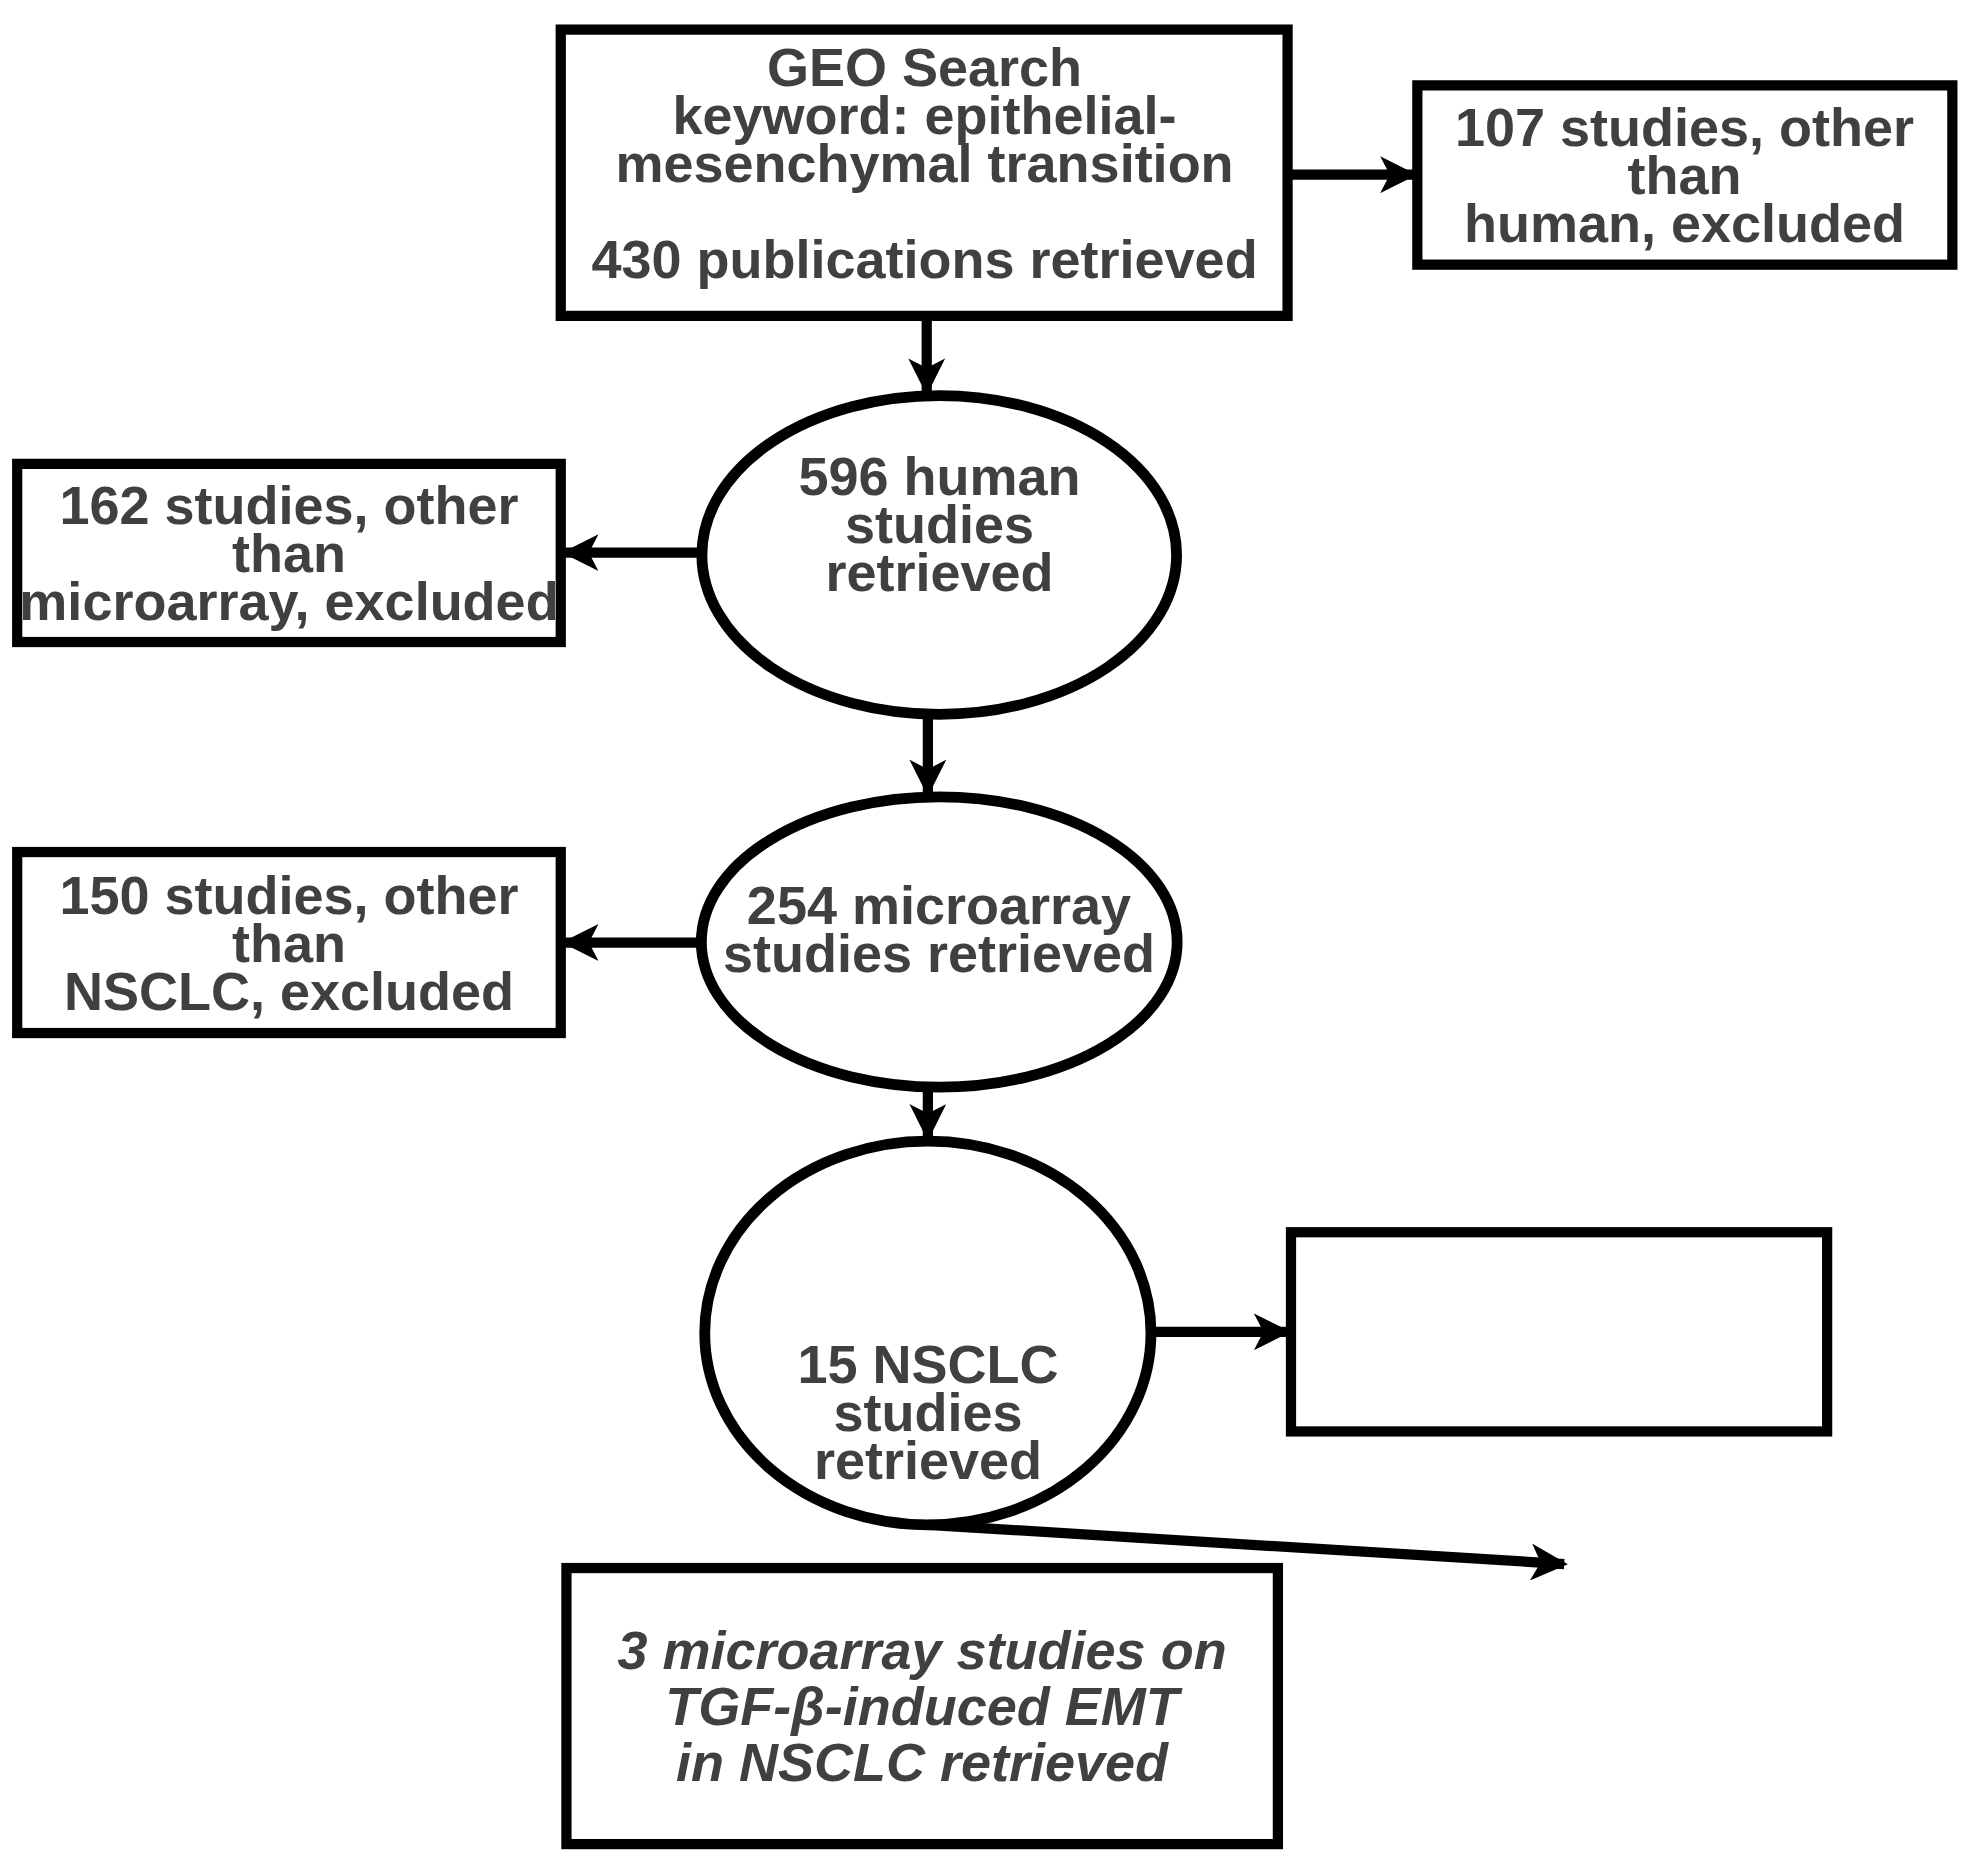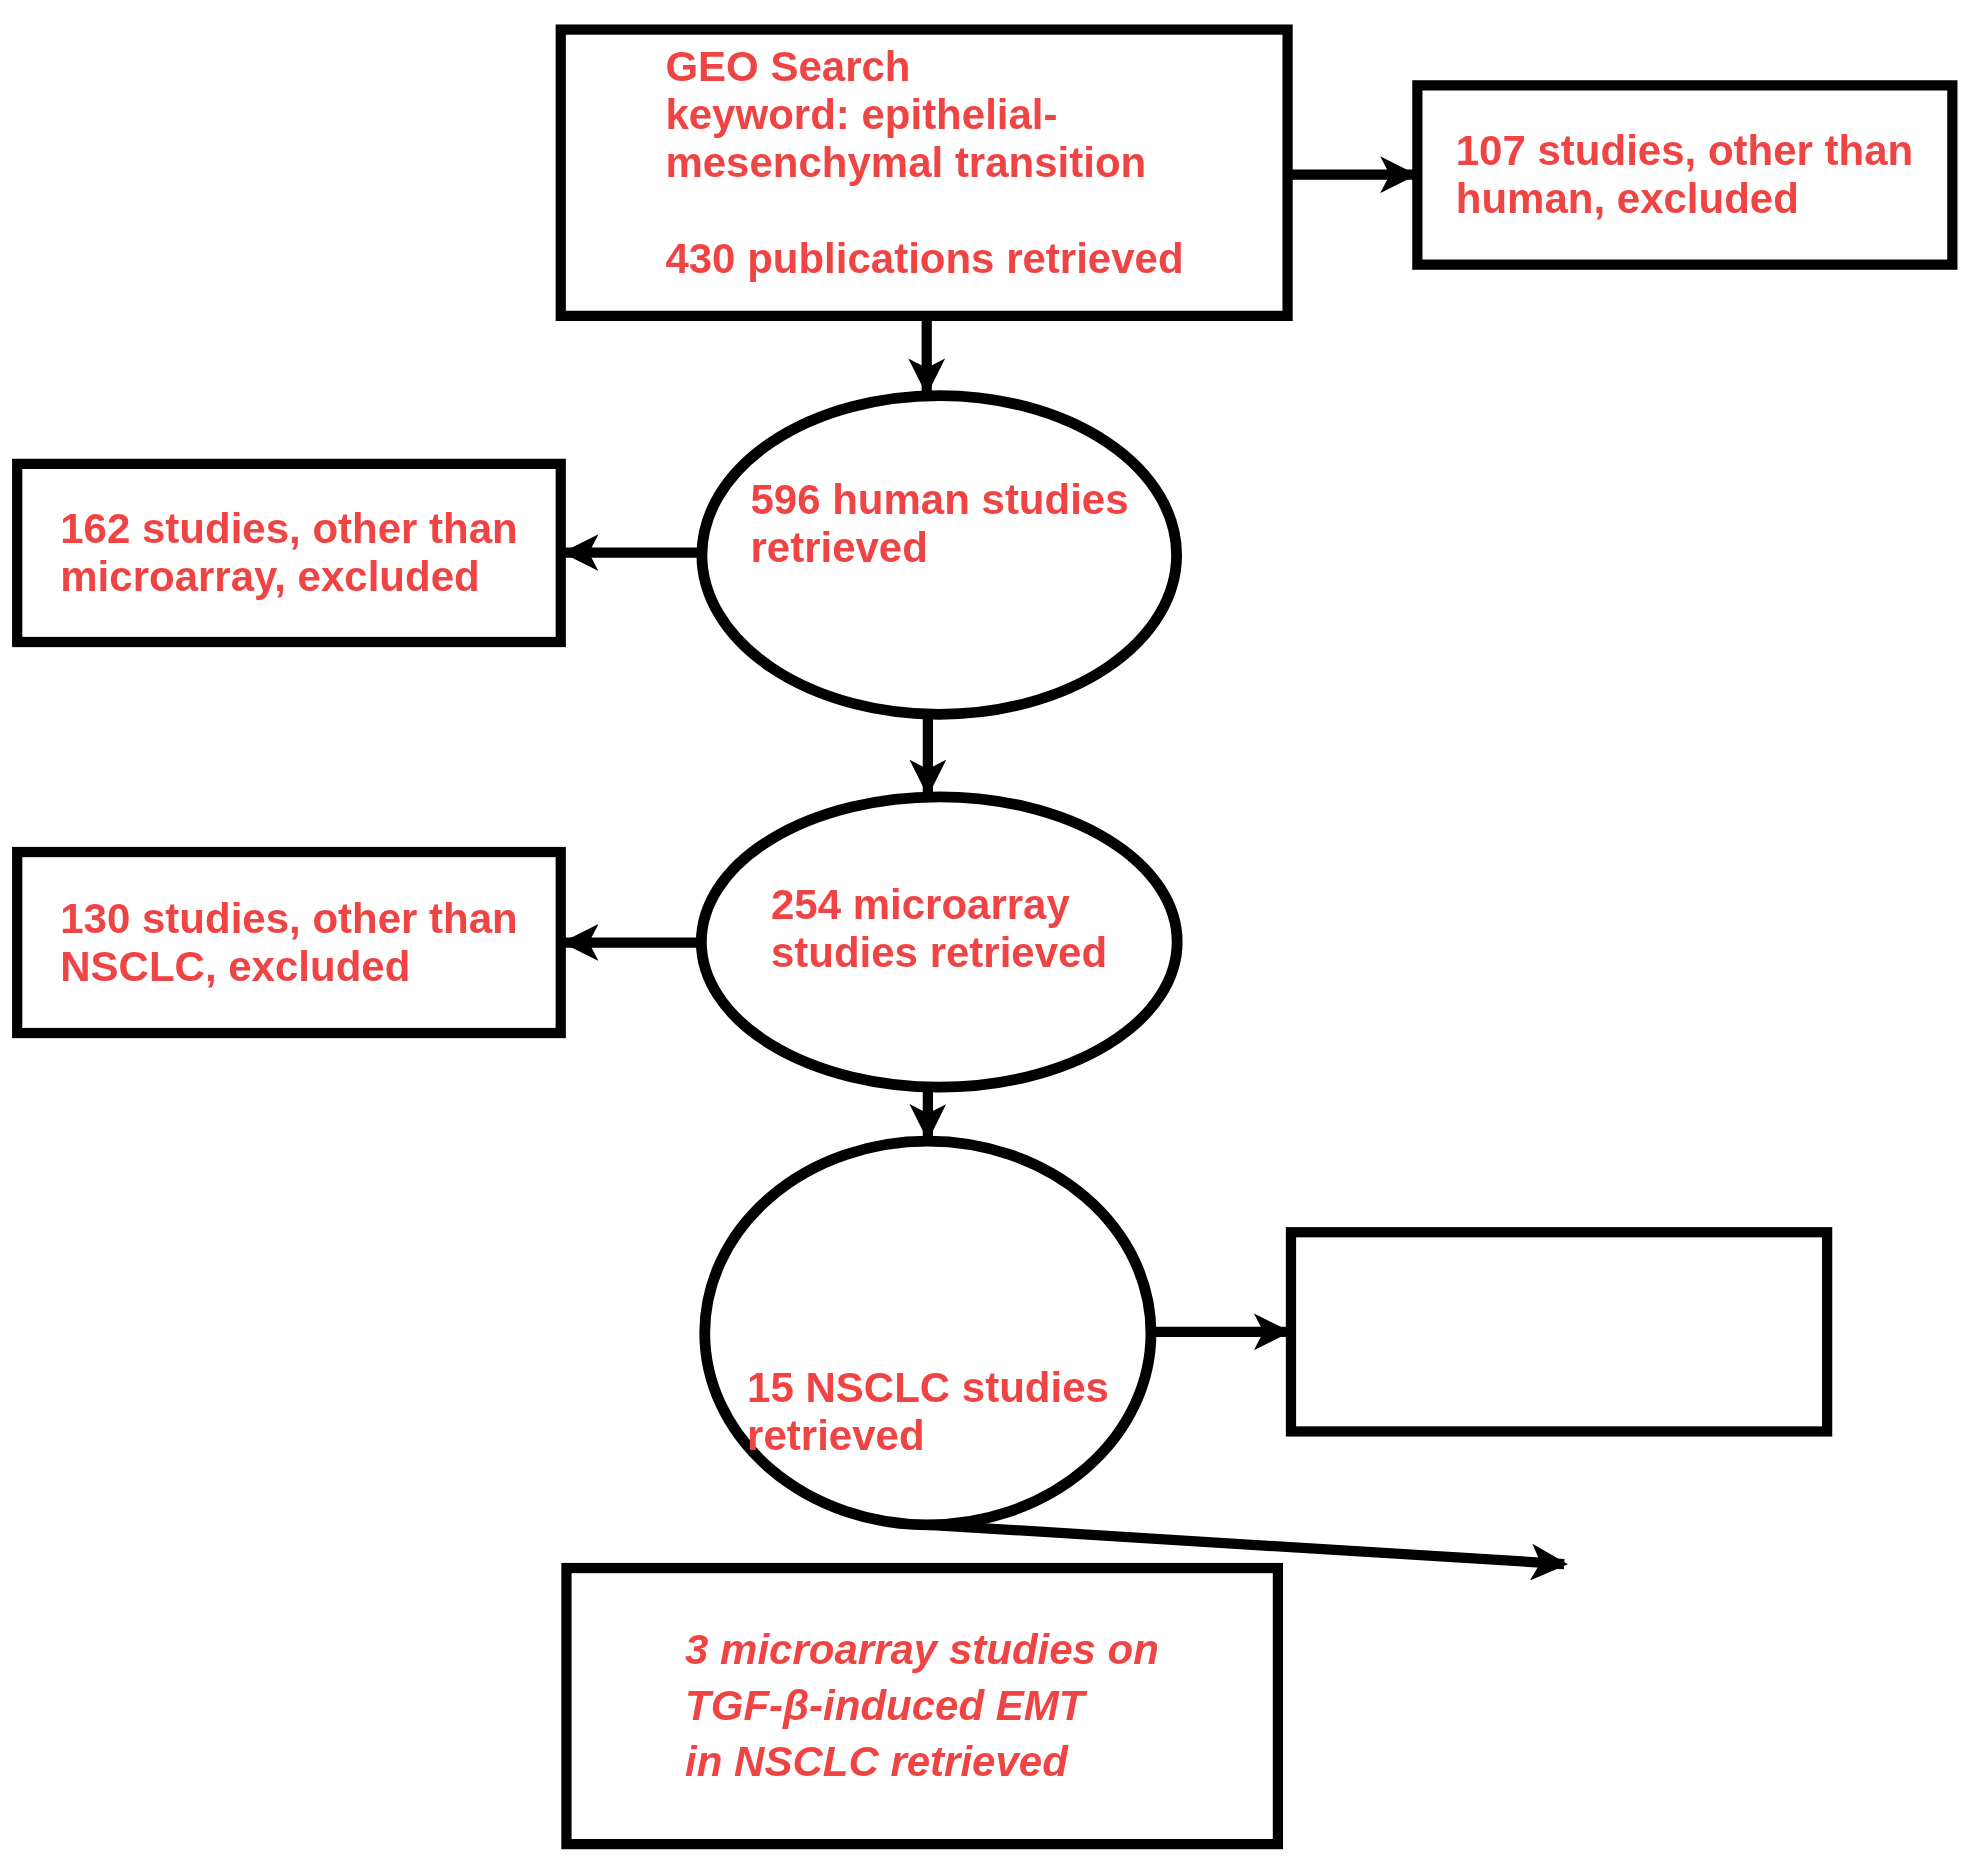--- a/index.html
+++ b/index.html
@@ -14,25 +14,25 @@
     position: absolute;
     left: 0; top: 0;
     width: 1965px; height: 1868px;
   }
   .label {
     position: absolute;
     display: flex;
     align-items: center;
     justify-content: center;
     box-sizing: border-box;
-    text-align: left;
+    text-align: center;
     font-weight: bold;
-    font-size: 42px;
+    font-size: 54px;
     line-height: 48px;
-    color: #ef4444;
+    color: #404040;
     white-space: pre-line;
   }
   .label.wide-lh { line-height: 56px; font-style: italic; }
 </style>
 </head>
 <body>
 
 <div class="diagram">
 
   <svg class="canvas" viewBox="0 0 3452 3282" xmlns="http://www.w3.org/2000/svg">
@@ -73,21 +73,21 @@
 
   <div class="label" style="left:702px; top:396px; width:475px; height:319px; padding-bottom:63px;">596 human studies
 retrieved</div>
 
   <div class="label" style="left:17px; top:464px; width:544px; height:178px;">162 studies, other than
 microarray, excluded</div>
 
   <div class="label" style="left:701px; top:797px; width:476px; height:290px; padding-bottom:26px;">254 microarray
 studies retrieved</div>
 
-  <div class="label" style="left:17px; top:852px; width:544px; height:181px;">130 studies, other than
+  <div class="label" style="left:17px; top:852px; width:544px; height:181px;">150 studies, other than
 NSCLC, excluded</div>
 
   <div class="label" style="left:705px; top:1208px; width:446px; height:384px; padding-top:23px;">15 NSCLC studies
 retrieved</div>
 
 
   <div class="label wide-lh" style="left:566px; top:1568px; width:712px; height:276px;">3 microarray studies on
 TGF-β-induced EMT
 in NSCLC retrieved</div>
 

